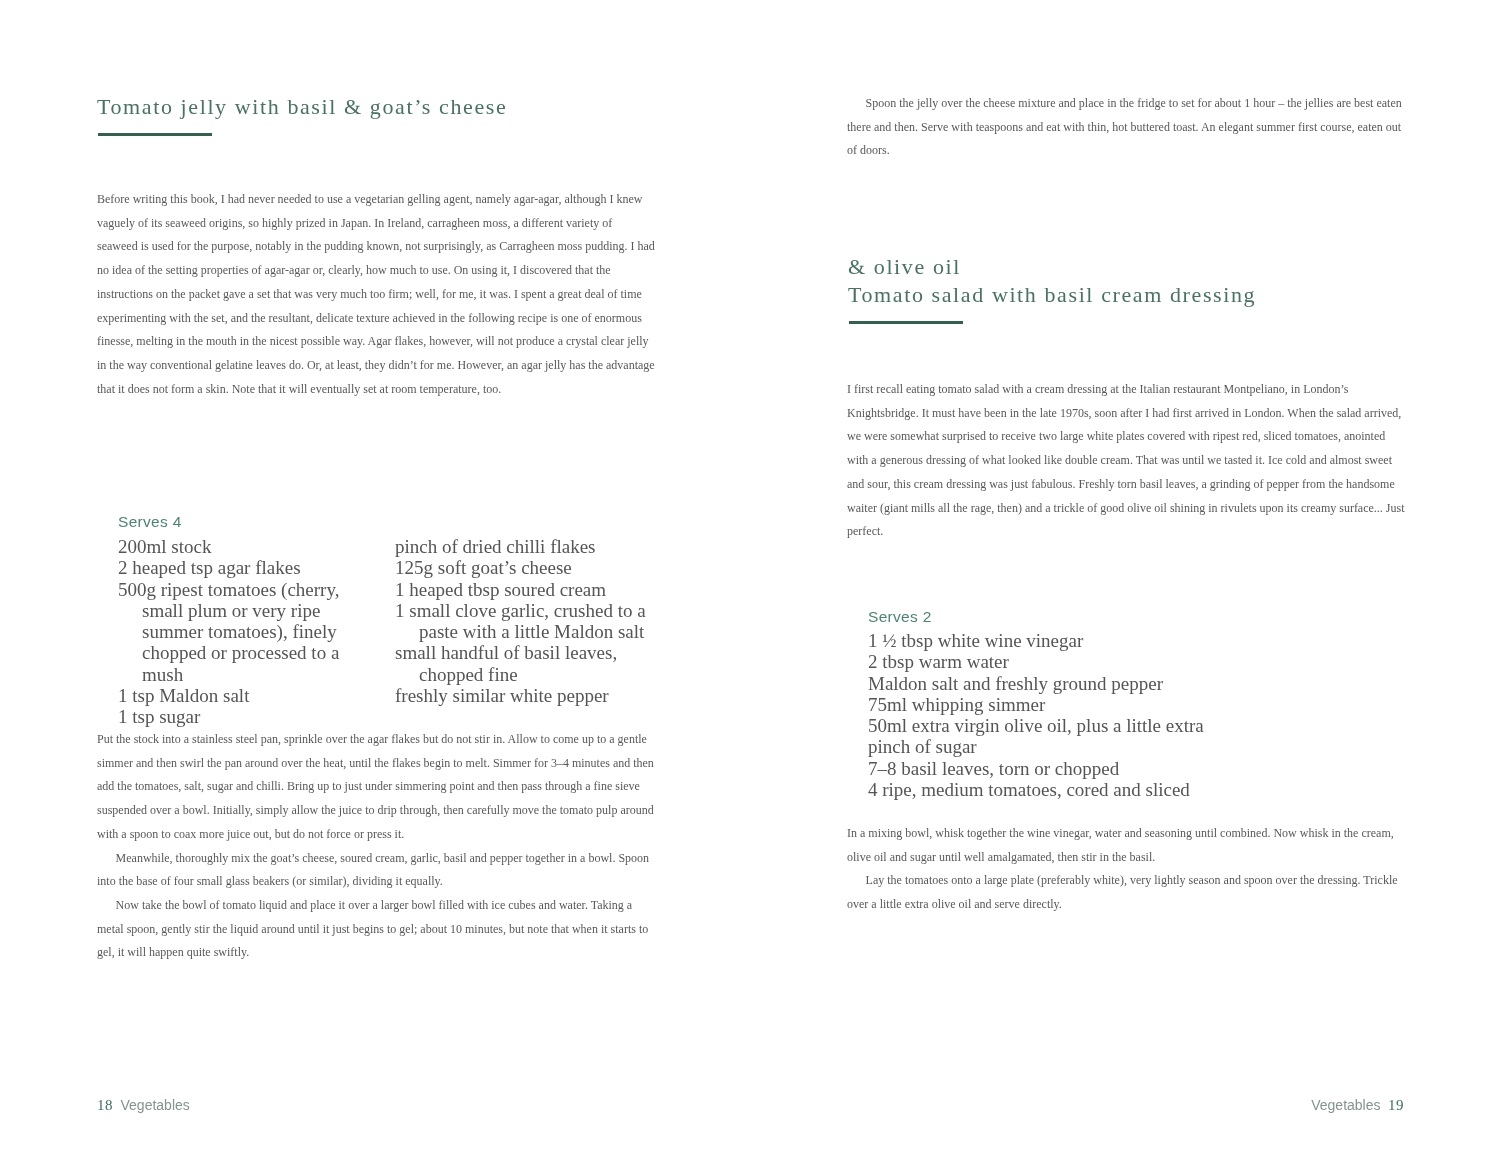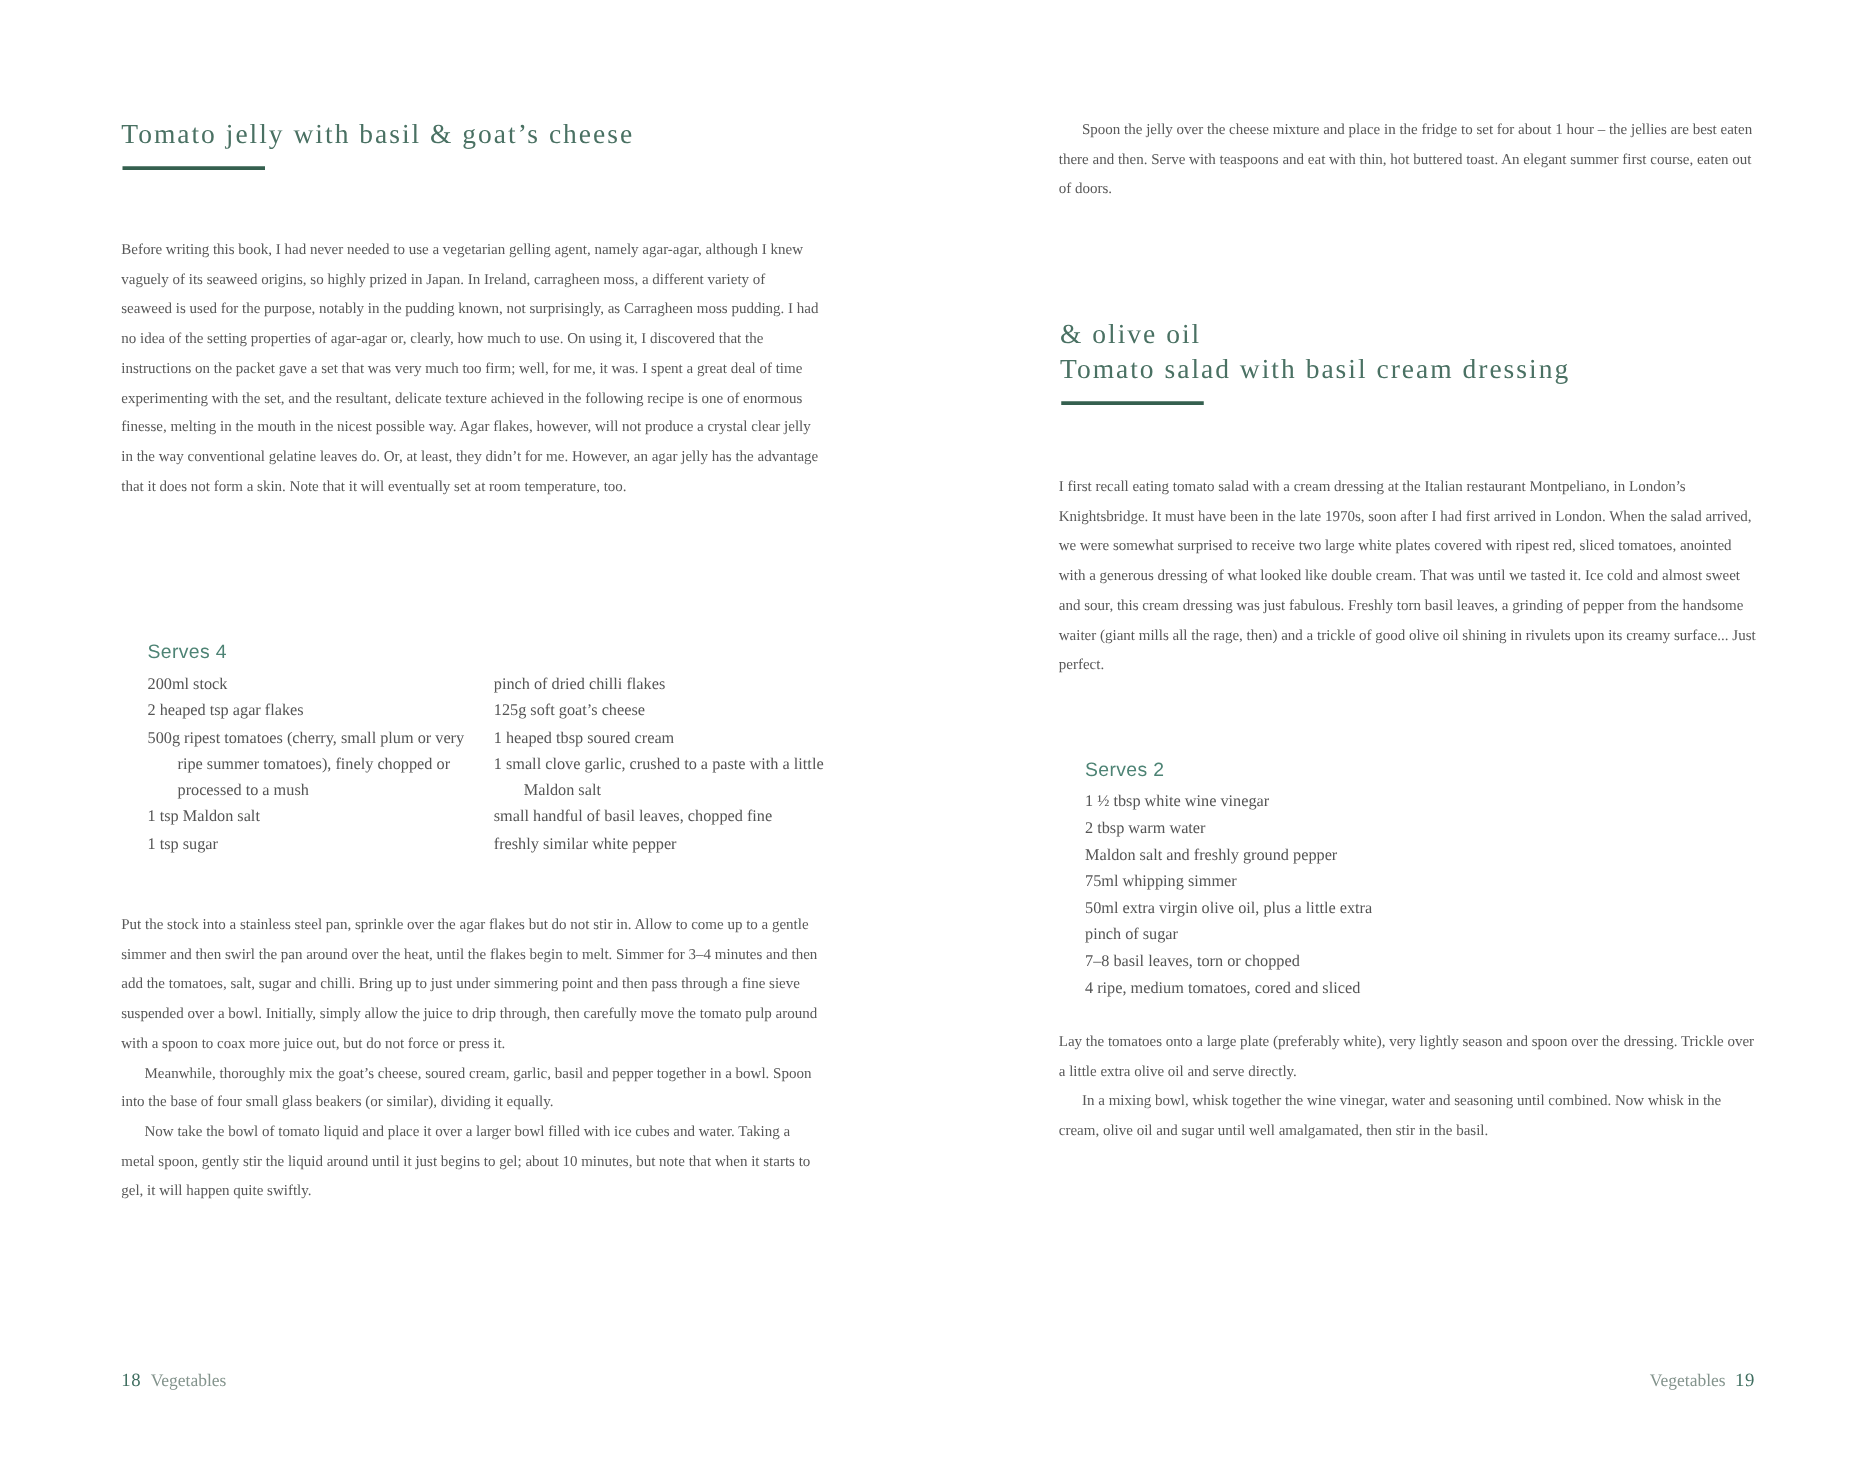--- a/index.html
+++ b/index.html
@@ -54,21 +54,21 @@
   .serves-label {
     font-family: "Liberation Sans", sans-serif;
     font-size: 15.5px;
     letter-spacing: 0.3px;
     color: #4d8374;
   }
   .ing-list {
     list-style: none;
     margin: 0;
     padding: 0;
-    font-size: 13px;
+    font-size: 19px;
     line-height: 21.3px;
     color: #555555;
   }
   .ing-list li {
     padding-left: 24px;
     text-indent: -24px;
   }
   .method p {
     margin: 0;
   }
@@ -77,21 +77,21 @@
   .footer {
     font-size: 14px;
     color: #7d8f88;
   }
   .footer .pagenum {
     font-size: 15px;
     color: #3f6e60;
     letter-spacing: 0.5px;
   }
   .footer .section-label {
-    font-family: Liberation Serif, serif;
+    font-family: Liberation Sans, sans-serif;
     color: #84948d;
     margin: 0 4px;
   }
   .footer-right { text-align: right; }
 </style>
 </head>
 <body>
 
 <div class="spread">
 
@@ -155,22 +155,22 @@
         <li>2 tbsp warm water</li>
         <li>Maldon salt and freshly ground pepper</li>
         <li>75ml whipping simmer</li>
         <li>50ml extra virgin olive oil, plus a little extra</li>
         <li>pinch of sugar</li>
         <li>7–8 basil leaves, torn or chopped</li>
         <li>4 ripe, medium tomatoes, cored and sliced</li>
       </ul>
 
     <div class="body-text method abs" style="left:97px; top:822px; width:558px;">
+        <p>In a mixing bowl, whisk together the wine vinegar, water and seasoning until combined. Now whisk in the cream, olive oil and sugar until well amalgamated, then stir in the basil.</p>
         <p>Lay the tomatoes onto a large plate (preferably white), very lightly season and spoon over the dressing. Trickle over a little extra olive oil and serve directly.</p>
-        <p>In a mixing bowl, whisk together the wine vinegar, water and seasoning until combined. Now whisk in the cream, olive oil and sugar until well amalgamated, then stir in the basil.</p>
       </div>
 
     <div class="footer footer-right abs" style="left:97px; top:1097px; width:557px;">
       <span class="section-label">Vegetables</span>
       <span class="pagenum">19</span>
     </div>
 
   </section>
 
 </div>

